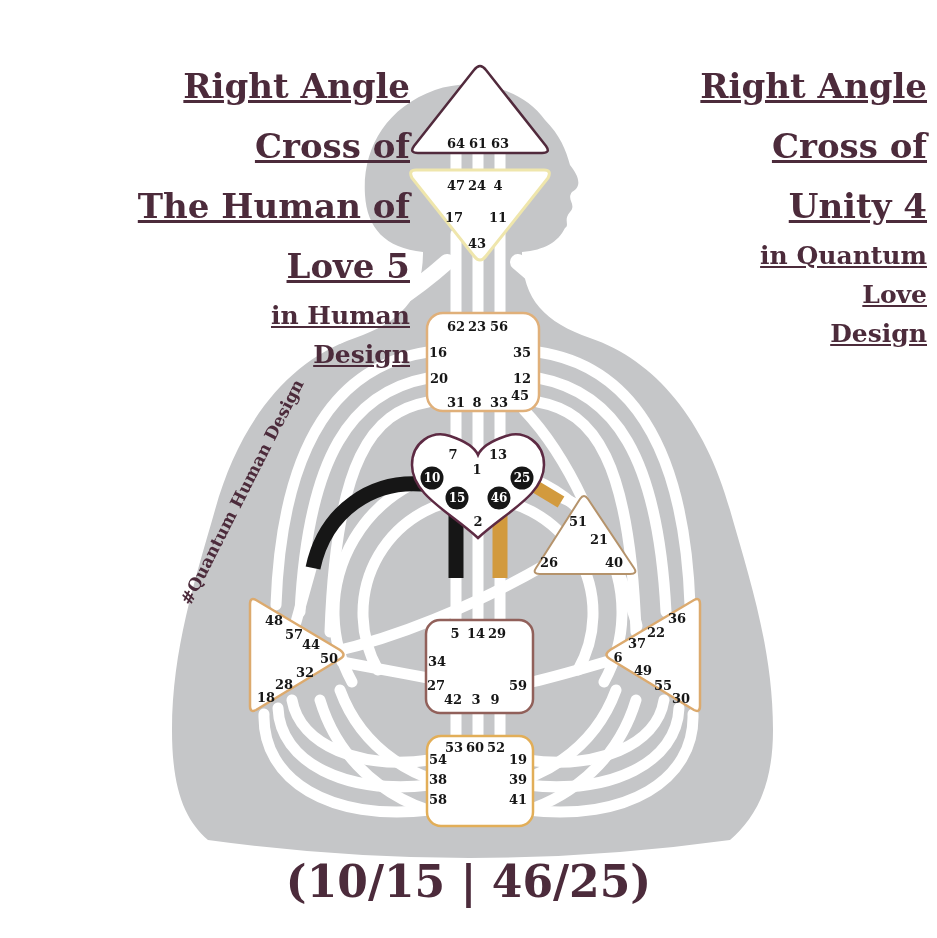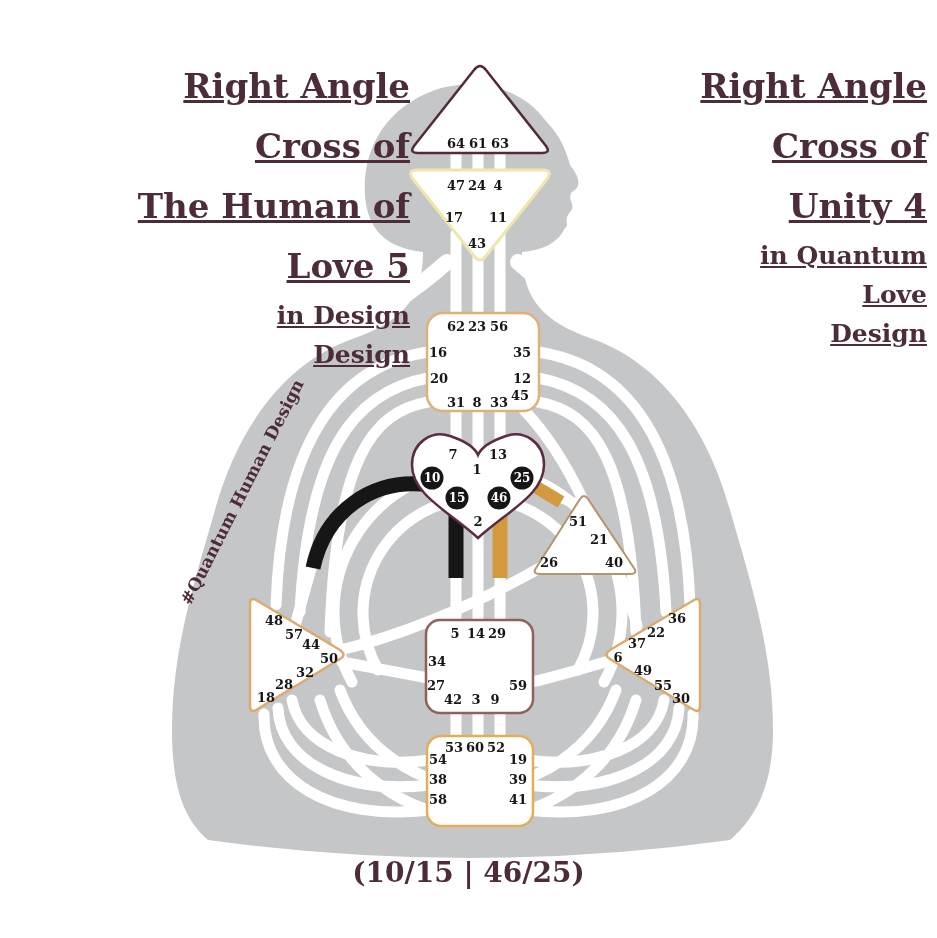--- a/index.html
+++ b/index.html
@@ -12,21 +12,21 @@
   .title .t-sub{font-size:25px;line-height:39px;}
   .title-left{left:10px;top:56px;width:400px;}
   .title-right{left:557px;top:56px;width:370px;}
   .watermark{
     position:absolute;left:92px;top:482px;width:300px;text-align:center;
     color:var(--c-title-text,#4c2b3b);font-weight:bold;font-size:17px;
     transform:rotate(-63deg);
   }
   .bottom-label{
     position:absolute;left:0;top:856px;width:937px;text-align:center;
-    color:var(--c-title-text,#4c2b3b);font-weight:bold;font-size:28px;
+    color:var(--c-title-text,#4c2b3b);font-weight:bold;font-size:44px;
   }
   svg{position:absolute;left:0;top:0;}
   .sil{fill:var(--c-silhouette,#c5c6c8);}
   .ch{fill:none;stroke:var(--c-channel-white,#ffffff);stroke-width:11;stroke-linecap:round;}
   .ch-wide{stroke-width:16;}
   .ch-black{fill:none;stroke:var(--c-black-channel,#161616);stroke-width:15;stroke-linecap:butt;}
   .ch-gold{fill:none;stroke:var(--c-gold-channel,#d29a3d);stroke-width:15;stroke-linecap:butt;}
   .ch-gold-thin{stroke-width:13;}
   .cs{fill:#ffffff;}
   .gate{font-family:"DejaVu Serif",serif;font-weight:bold;font-size:13px;
@@ -228,21 +228,21 @@
       <text class="gate" x="438" y="804">58</text>
       <text class="gate" x="518" y="804">41</text>
     </g>
   </svg>
 
   <div class="title title-left">
     <div class="t-main">Right Angle</div>
     <div class="t-main">Cross of</div>
     <div class="t-main">The Human of</div>
     <div class="t-main">Love 5</div>
-    <div class="t-sub">in Design</div>
+    <div class="t-sub">in Human</div>
     <div class="t-sub">Design</div>
   </div>
 
   <div class="title title-right">
     <div class="t-main">Right Angle</div>
     <div class="t-main">Cross of</div>
     <div class="t-main">Unity 4</div>
     <div class="t-sub">in Quantum</div>
     <div class="t-sub">Love</div>
     <div class="t-sub">Design</div>

